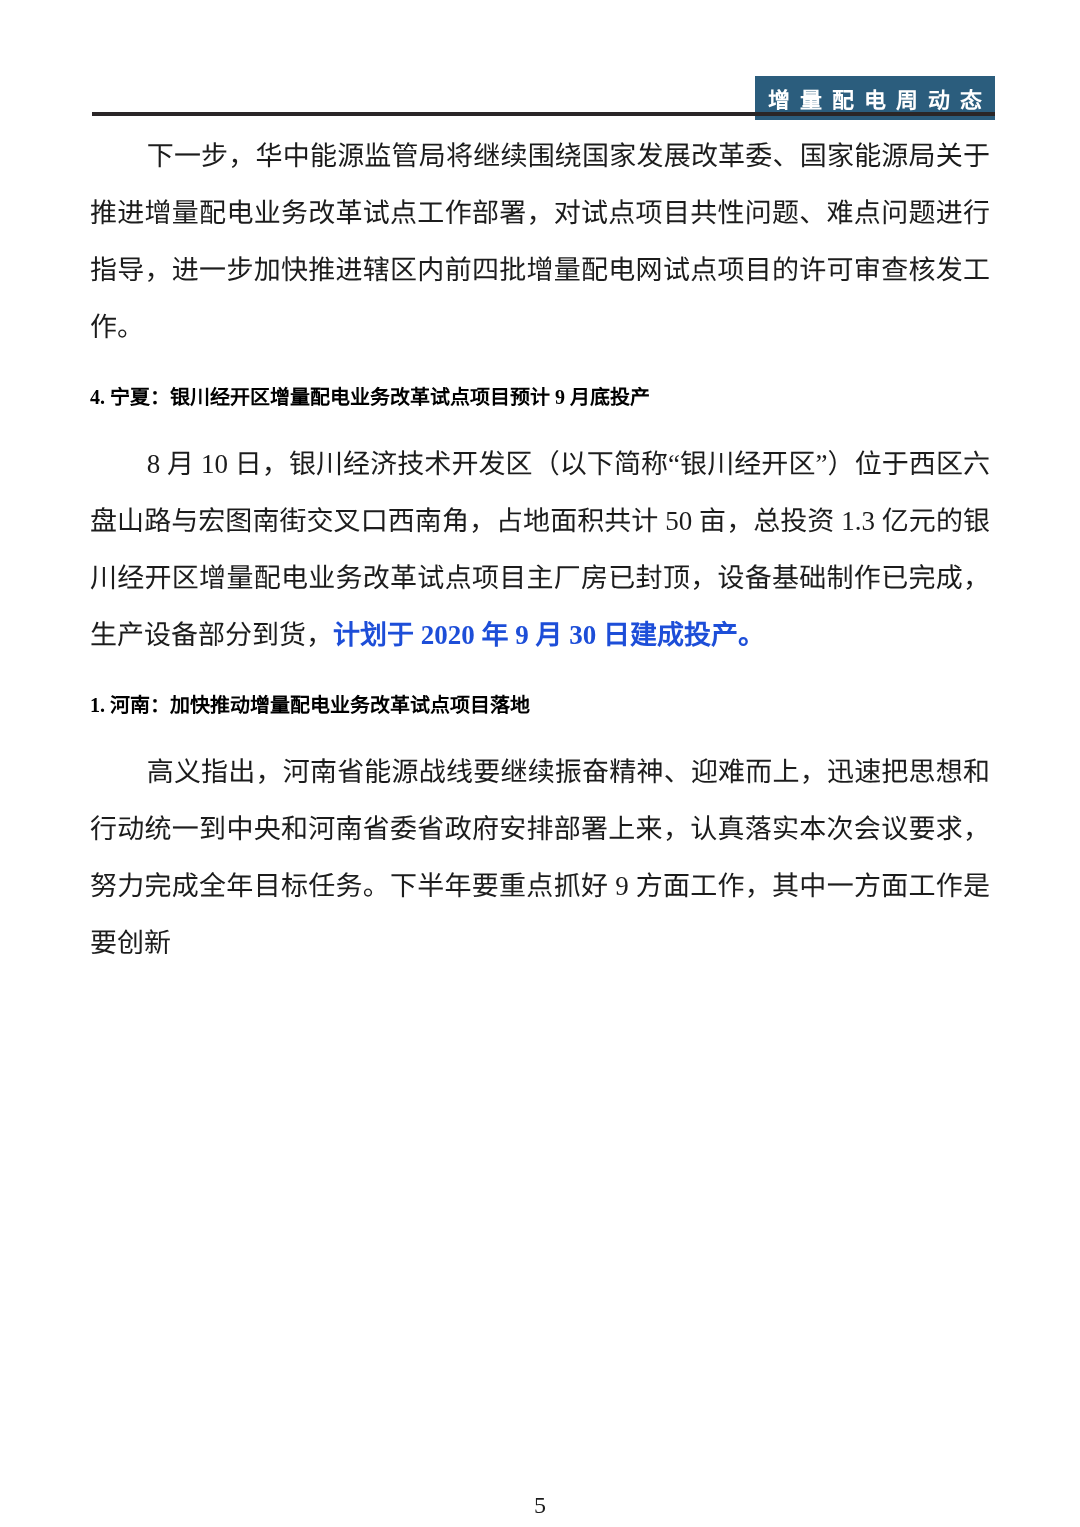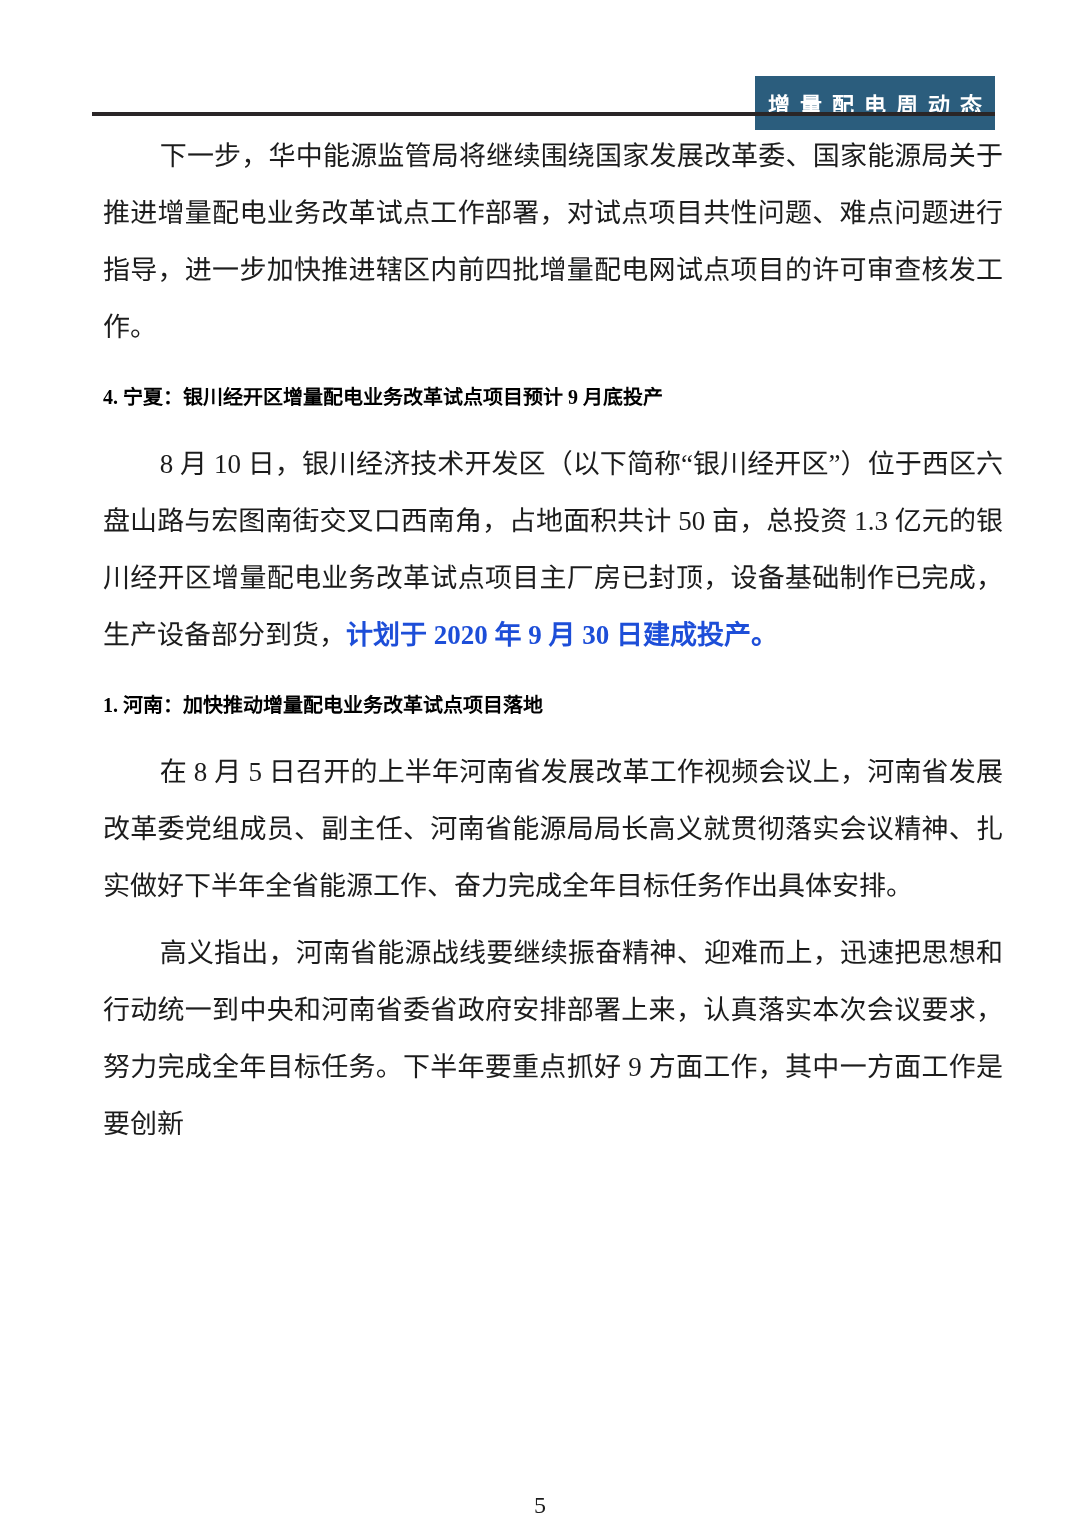--- a/index.html
+++ b/index.html
@@ -13,21 +13,21 @@
   }
   .page {
     position: absolute;
     inset: 0;
   }
   .badge {
     position: absolute;
     top: 76px;
     left: 755px;
     width: 240px;
-    height: 54px;
+    height: 44px;
     background: #2b5d7d;
     color: #ffffff;
     display: flex;
     align-items: center;
     justify-content: center;
     font-family: "Liberation Sans", sans-serif;
     font-weight: bold;
     font-size: 22px;
     letter-spacing: 10px;
     text-indent: 10px; 
@@ -37,21 +37,21 @@
     position: absolute;
     top: 112px;
     left: 92px;
     width: 903px;
     height: 4px;
     background: #2a2627;
   }
   .doc-body {
     position: absolute;
     top: 128px;
-    left: 103px;
+    left: 90px;
     width: 900px;
     color: #1c1c1c;
   }
   .para {
     margin: 0 0 10px 0;
     font-size: 27px;
     line-height: 57px;
     text-align: justify;
     text-indent: 2.1em;
     color: #1c1c1c;
@@ -87,21 +87,20 @@
 
   <div class="badge" style="background: rgb(43, 93, 125);">增量配电周动态</div>
 
   <div class="rule" style="background: rgb(42, 38, 39);"></div>
 
   <main class="doc-body">
       <p class="para"><span>下一步，华中能源监管局将继续围绕国家发展改革委、国家能源局关于推进增量配电业务改革试点工作部署，对试点项目共性问题、难点问题进行指导，进一步加快推进辖区内前四批增量配电网试点项目的许可审查核发工作。</span></p>
       <h2 class="heading">4. 宁夏：银川经开区增量配电业务改革试点项目预计 9 月底投产</h2>
       <p class="para"><span>8 月 10 日，银川经济技术开发区（以下简称“银川经开区”）位于西区六盘山路与宏图南街交叉口西南角，占地面积共计 50 亩，总投资 1.3 亿元的银川经开区增量配电业务改革试点项目主厂房已封顶，设备基础制作已完成，生产设备部分到货，</span><span class="bold">计划于 2020 年 9 月 30 日建成投产。</span></p>
       <h2 class="heading">1. 河南：加快推动增量配电业务改革试点项目落地</h2>
-      <p class="para"><span>在 8 月 5 日召开的上半年河南省发展改革工作视频会议上，河南省发展改革委党组成员、副主任、河南省能源局局长高义就贯彻落实会议精神、扎实做好下半年全省能源工作、奋力完成全年目标任务作出具体安排。</span></p>
       <p class="para"><span>高义指出，河南省能源战线要继续振奋精神、迎难而上，迅速把思想和行动统一到中央和河南省委省政府安排部署上来，认真落实本次会议要求，努力完成全年目标任务。下半年要重点抓好 9 方面工作，其中一方面工作是要创新</span></p>
     </main>
 
   <div class="footer">
     <span>5</span>
   </div>
 
 </div>
 
 </body></html>

